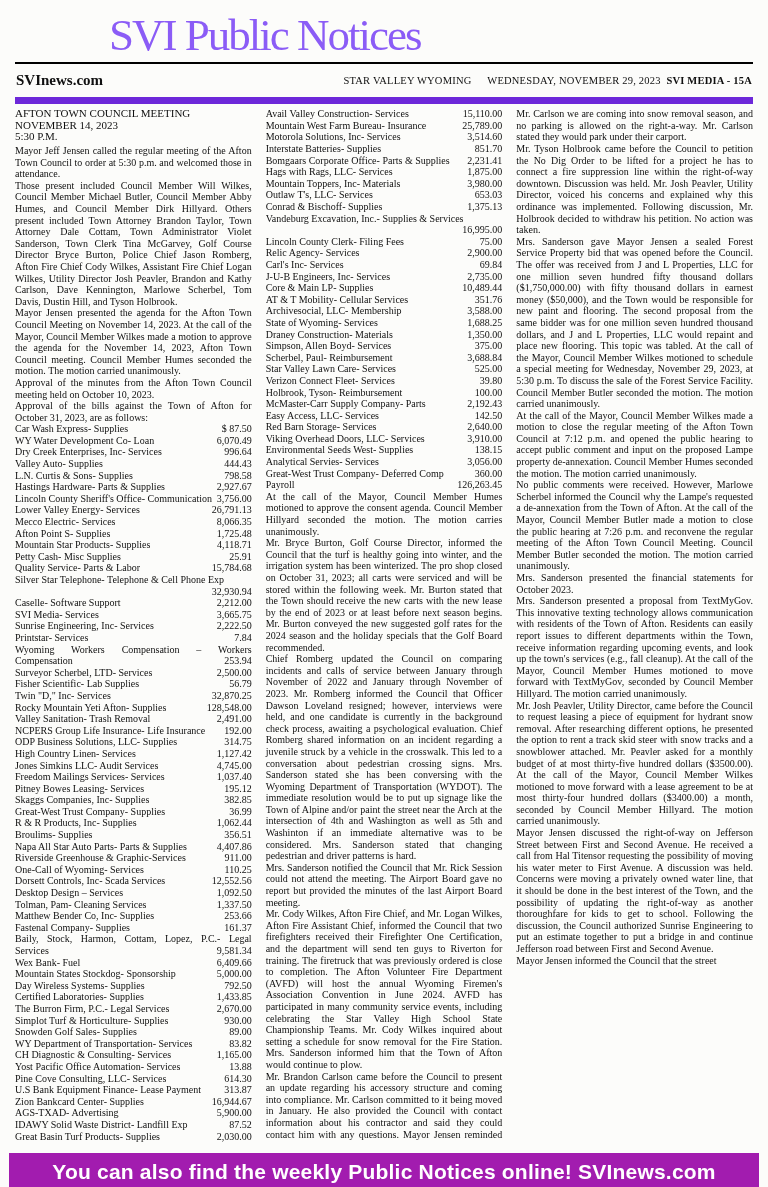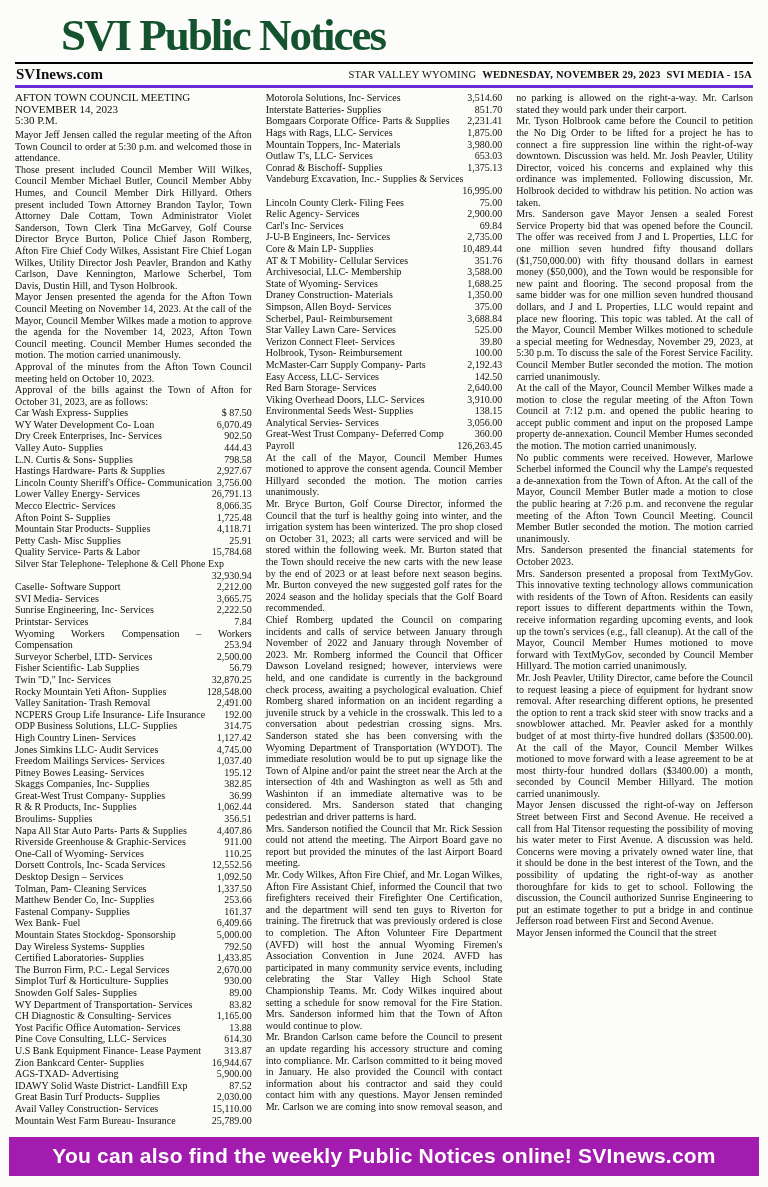--- a/index.html
+++ b/index.html
@@ -6,32 +6,33 @@
   html,body { width:768px; }
   body {
     width:768px; height:1187px; overflow:hidden;
     background:#fcfcfa; color:#101010;
     font-family:"Liberation Serif", serif;
   }
   .page { padding:0 15px; }
   .masthead { padding:12px 0 3px 46px; }
   .masthead h1 {
     font-family:"Liberation Serif", serif;
-    font-size:45px; font-weight:700; letter-spacing:-2px; line-height:1.05;
-    color:#14532d;
+    font-size:45px; font-weight:400; letter-spacing:-2px; line-height:1.05;
+    color:#8b5cf6;
+    margin-left:48px;
   }
   .subheader {
     display:flex; justify-content:space-between; align-items:center;
-    border-top:2px solid #000; border-bottom:3px solid #6d28d9;
-    padding:2px 1px;
+    border-top:2px solid #000; border-bottom:7px solid #6d28d9;
+    padding:8px 1px;
   }
   .subheader .site { font-weight:700; font-size:15px; }
   .pubinfo { font-size:10.5px; letter-spacing:0.2px; }
   .pubinfo .loc { font-weight:400; }
-  .pubinfo .date { font-weight:700; margin-left:3px; }
+  .pubinfo .date { font-weight:400; margin-left:13px; }
   .pubinfo .ed { font-weight:700; margin-left:3px; }
   .article {
     margin-top:4px; height:1036px; overflow:hidden;
     column-count:3; column-gap:14px; column-fill:auto;
     font-size:10px; line-height:11.6px; text-align:justify;
   }
   .hline { font-weight:400; font-size:11px; }
   .heading-block { margin-bottom:2px; }
   .article p { margin:0; }
   .bill { break-inside:avoid; overflow:hidden; }
@@ -86,21 +87,21 @@
 
         <p>Approval of the bills against the Town of Afton for October 31, 2023, are as follows:</p>
       </div>
 
     <div>
 
         <div class="bill"><span class="name">Car Wash Express- Supplies</span> <span class="amt">$   87.50</span></div>
 
         <div class="bill"><span class="name">WY Water Development Co- Loan</span> <span class="amt">6,070.49</span></div>
 
-        <div class="bill"><span class="name">Dry Creek Enterprises, Inc- Services</span> <span class="amt">902.50</span></div>
+        <div class="bill"><span class="name">Dry Creek Enterprises, Inc- Services</span> <span class="amt">996.64</span></div>
 
         <div class="bill"><span class="name">Valley Auto- Supplies</span> <span class="amt">444.43</span></div>
 
         <div class="bill"><span class="name">L.N. Curtis &amp; Sons- Supplies</span> <span class="amt">798.58</span></div>
 
         <div class="bill"><span class="name">Hastings Hardware- Parts &amp; Supplies</span> <span class="amt">2,927.67</span></div>
 
         <div class="bill"><span class="name">Lincoln County Sheriff's Office- Communication</span> <span class="amt">3,756.00</span></div>
 
         <div class="bill"><span class="name">Lower Valley Energy- Services</span> <span class="amt">26,791.13</span></div>
@@ -166,20 +167,21 @@
         <div class="bill"><span class="name">Dorsett Controls, Inc- Scada Services</span> <span class="amt">12,552.56</span></div>
 
         <div class="bill"><span class="name">Desktop Design – Services</span> <span class="amt">1,092.50</span></div>
 
         <div class="bill"><span class="name">Tolman, Pam- Cleaning Services</span> <span class="amt">1,337.50</span></div>
 
         <div class="bill"><span class="name">Matthew Bender Co, Inc- Supplies</span> <span class="amt">253.66</span></div>
 
         <div class="bill"><span class="name">Fastenal Company- Supplies</span> <span class="amt">161.37</span></div>
 
+        <div class="bill"><span class="name">Baily, Stock, Harmon, Cottam, Lopez, P.C.- Legal Services</span> <span class="amt">9,581.34</span></div>
 
         <div class="bill"><span class="name">Wex Bank- Fuel</span> <span class="amt">6,409.66</span></div>
 
         <div class="bill"><span class="name">Mountain States Stockdog- Sponsorship</span> <span class="amt">5,000.00</span></div>
 
         <div class="bill"><span class="name">Day Wireless Systems- Supplies</span> <span class="amt">792.50</span></div>
 
         <div class="bill"><span class="name">Certified Laboratories- Supplies</span> <span class="amt">1,433.85</span></div>
 
         <div class="bill"><span class="name">The Burron Firm, P.C.- Legal Services</span> <span class="amt">2,670.00</span></div>

